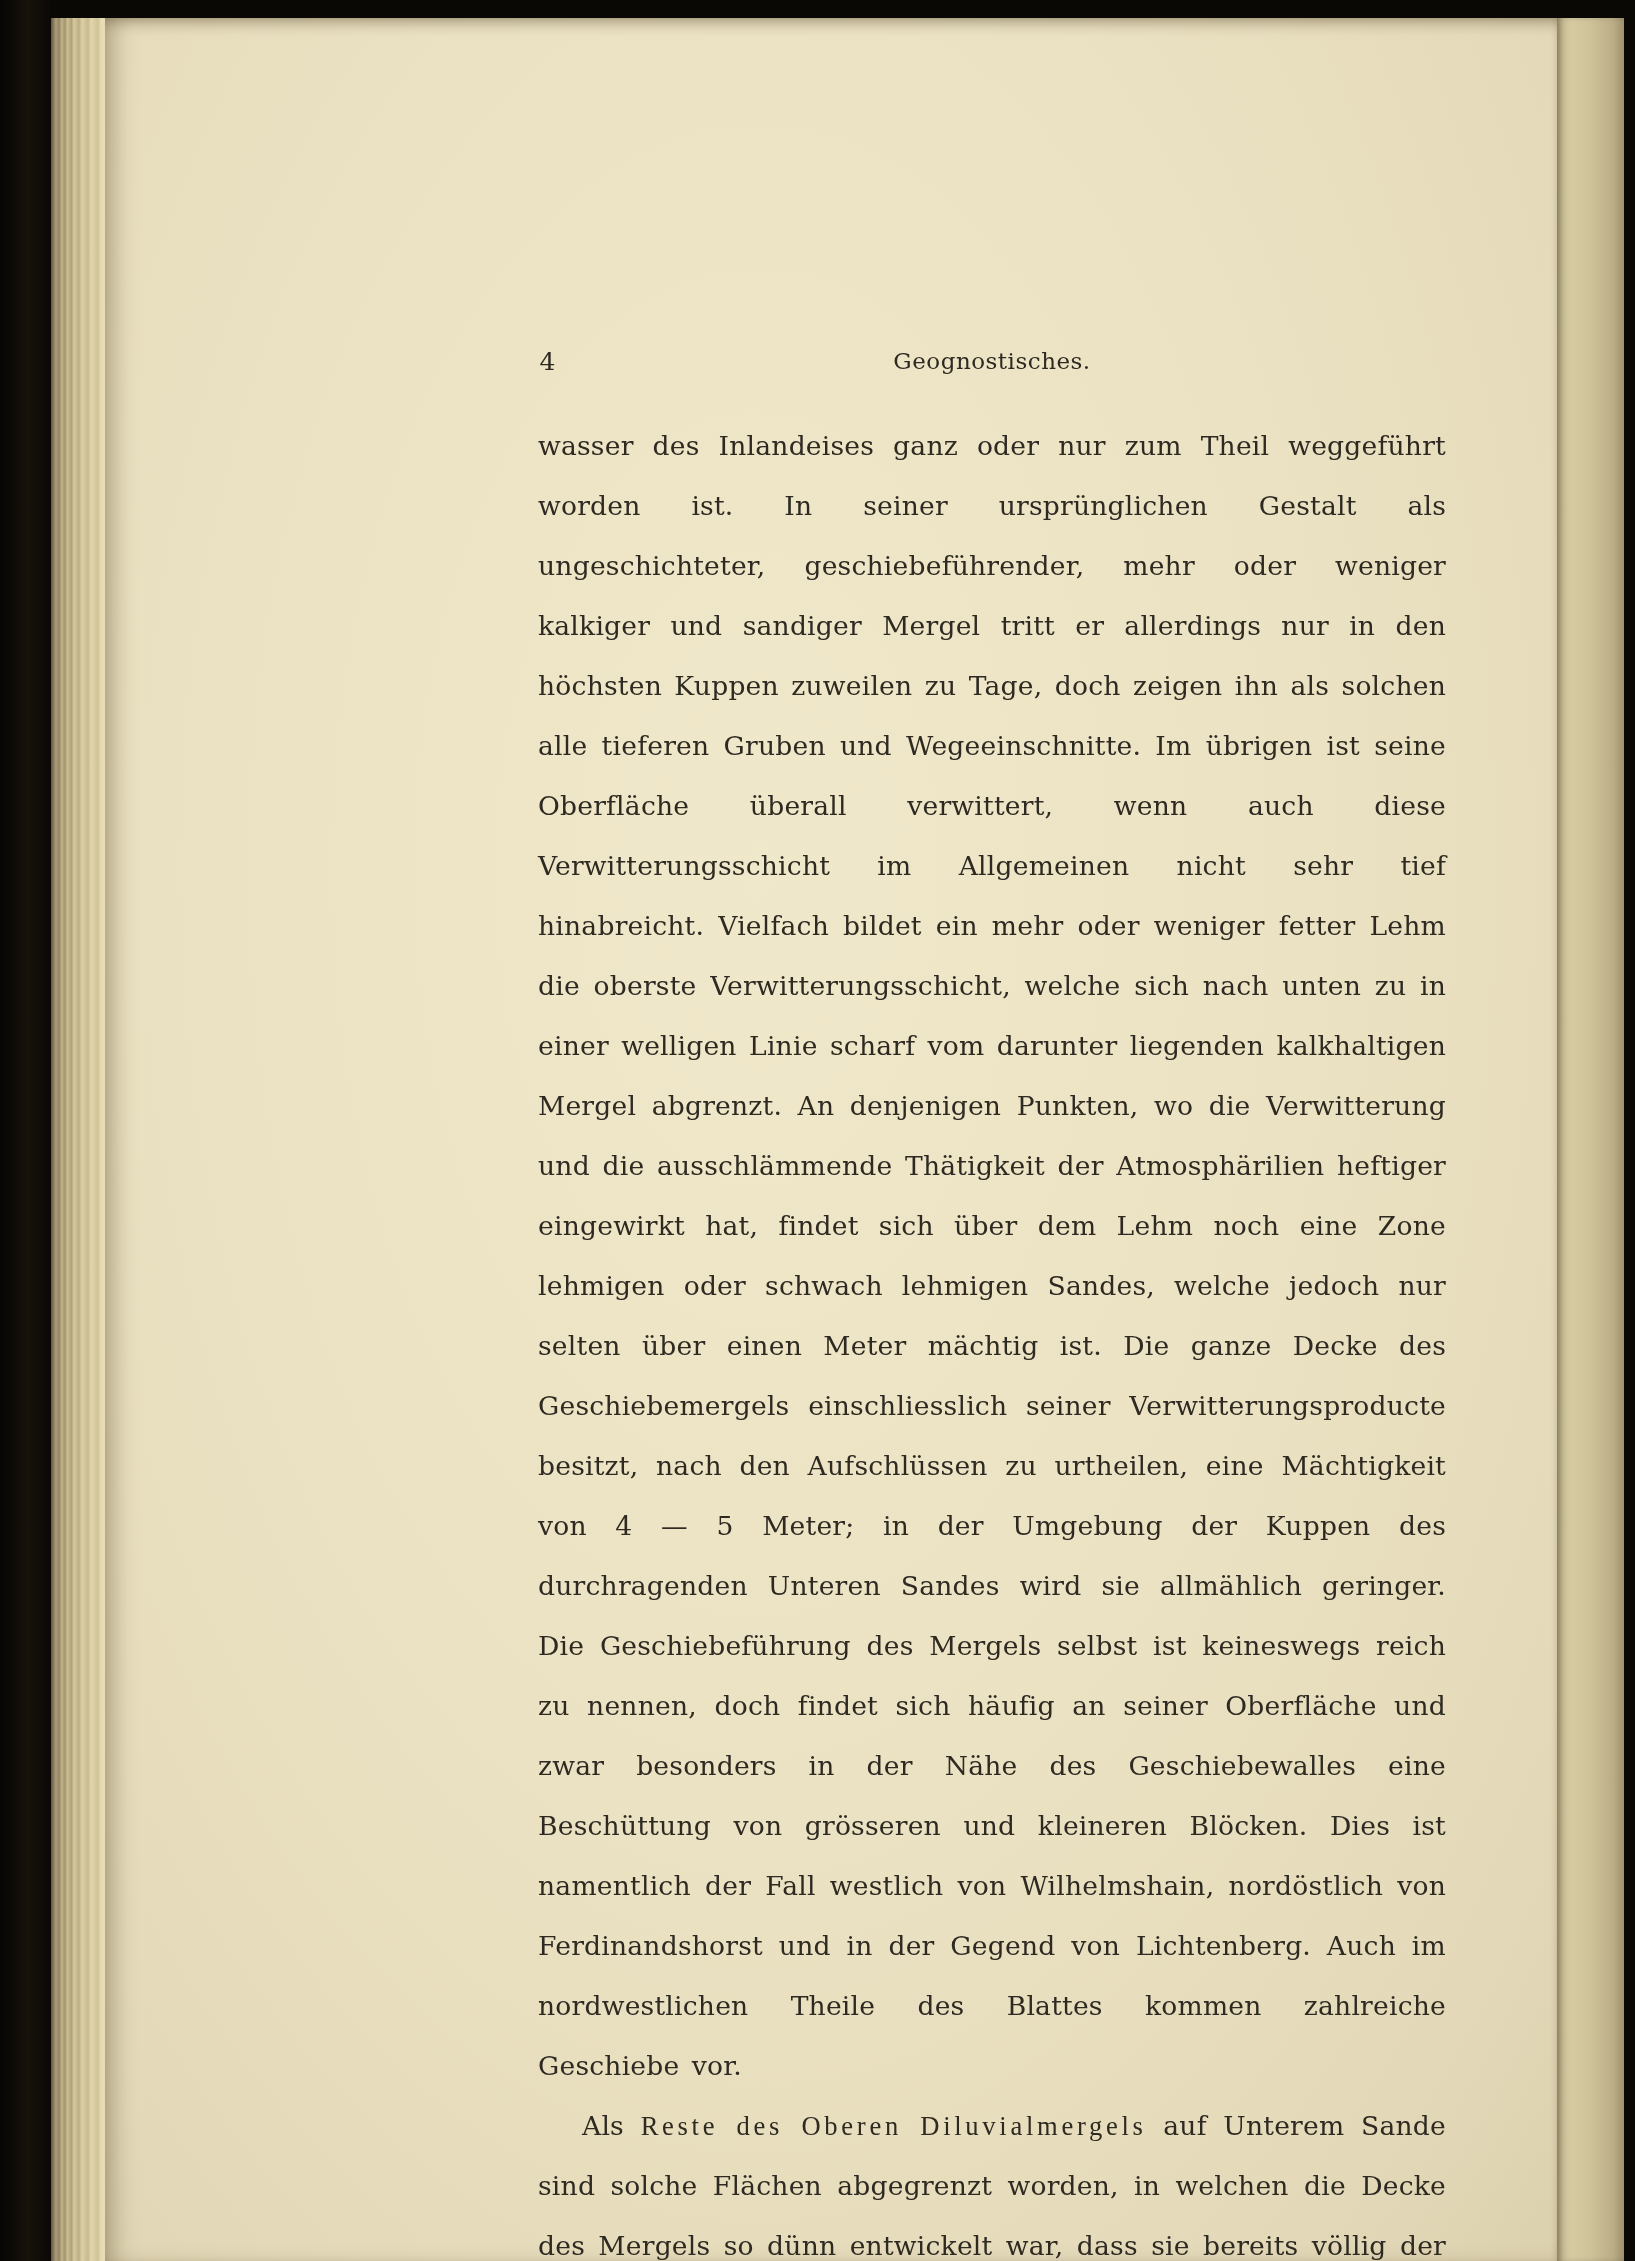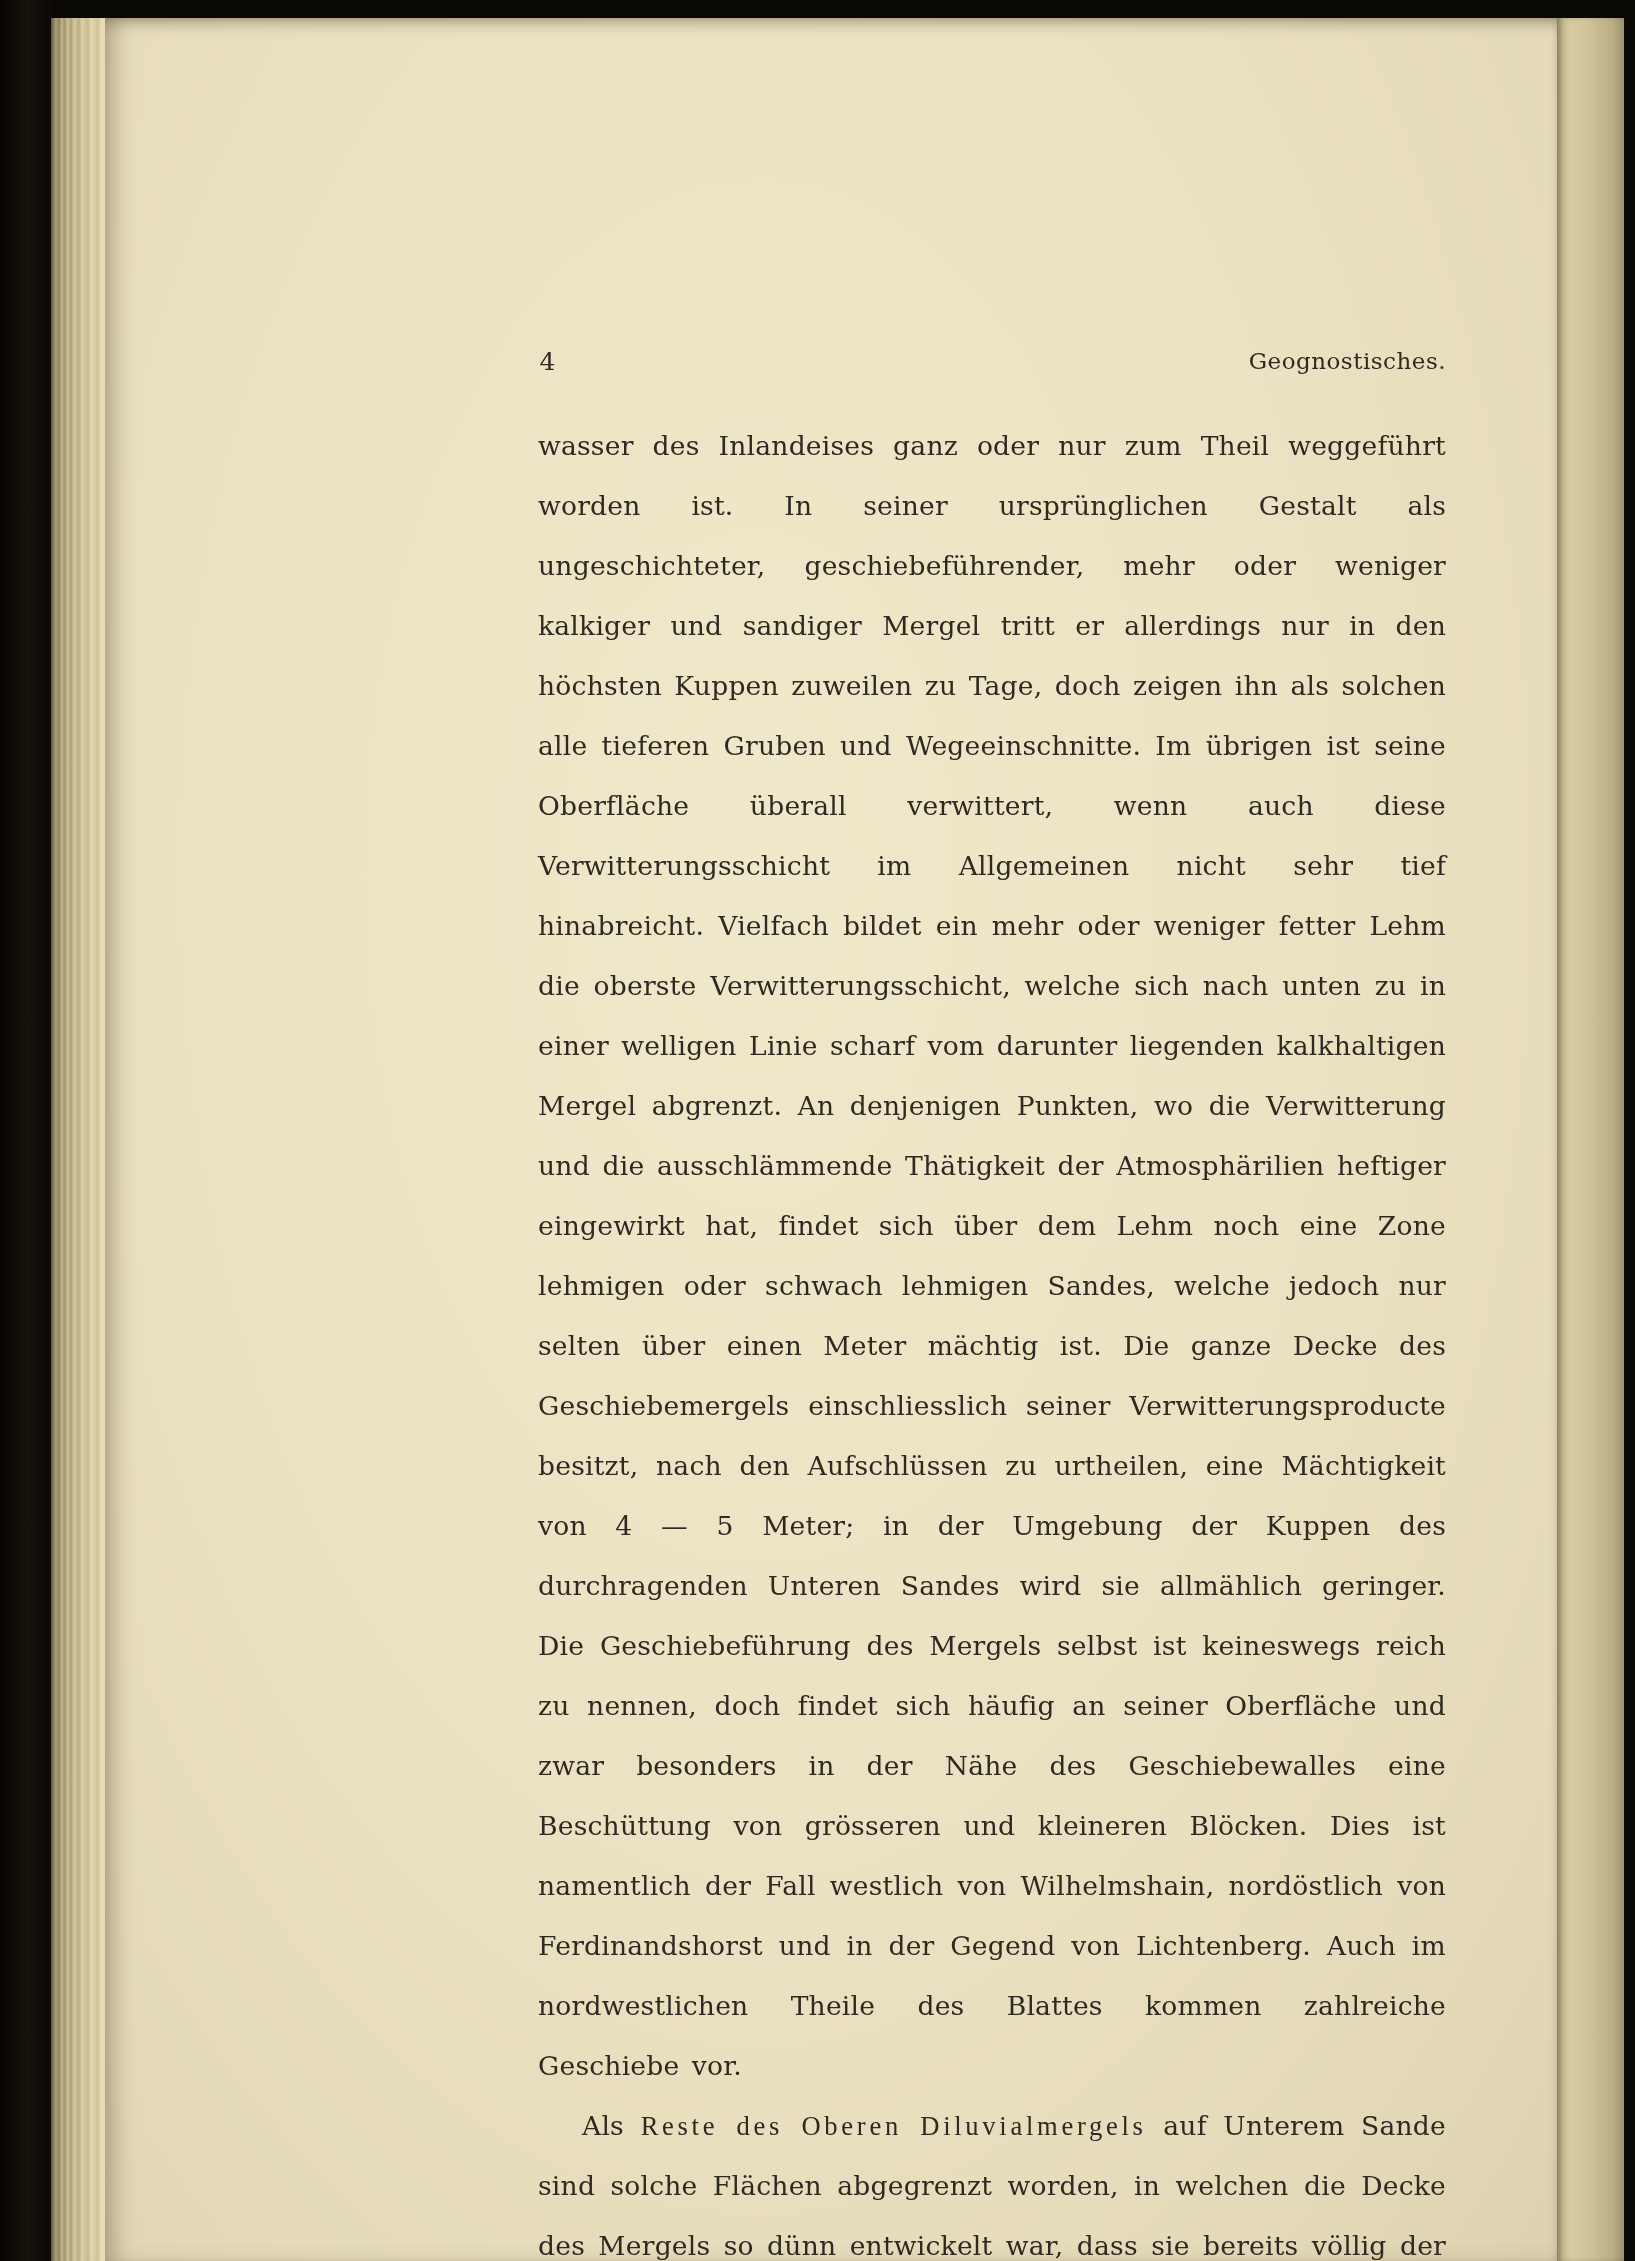--- a/index.html
+++ b/index.html
@@ -64,21 +64,21 @@
     margin-bottom: 33px;
   }
   .page-number {
     position: absolute;
     left: 1.6px; top: 1.6px;
     font-size: 25px;
   }
   .running-header {
     position: absolute;
     left: 0; right: 0; top: 3.3px;
-    text-align: right;
+    text-align: center;
     font-size: 23px;
     letter-spacing: 0.5px;
   }
   .body-text {
     font-size: 26.6px;
     line-height: 60px;
     text-align: justify;
     word-spacing: 3.7px;
     letter-spacing: 0.2px;
   }

